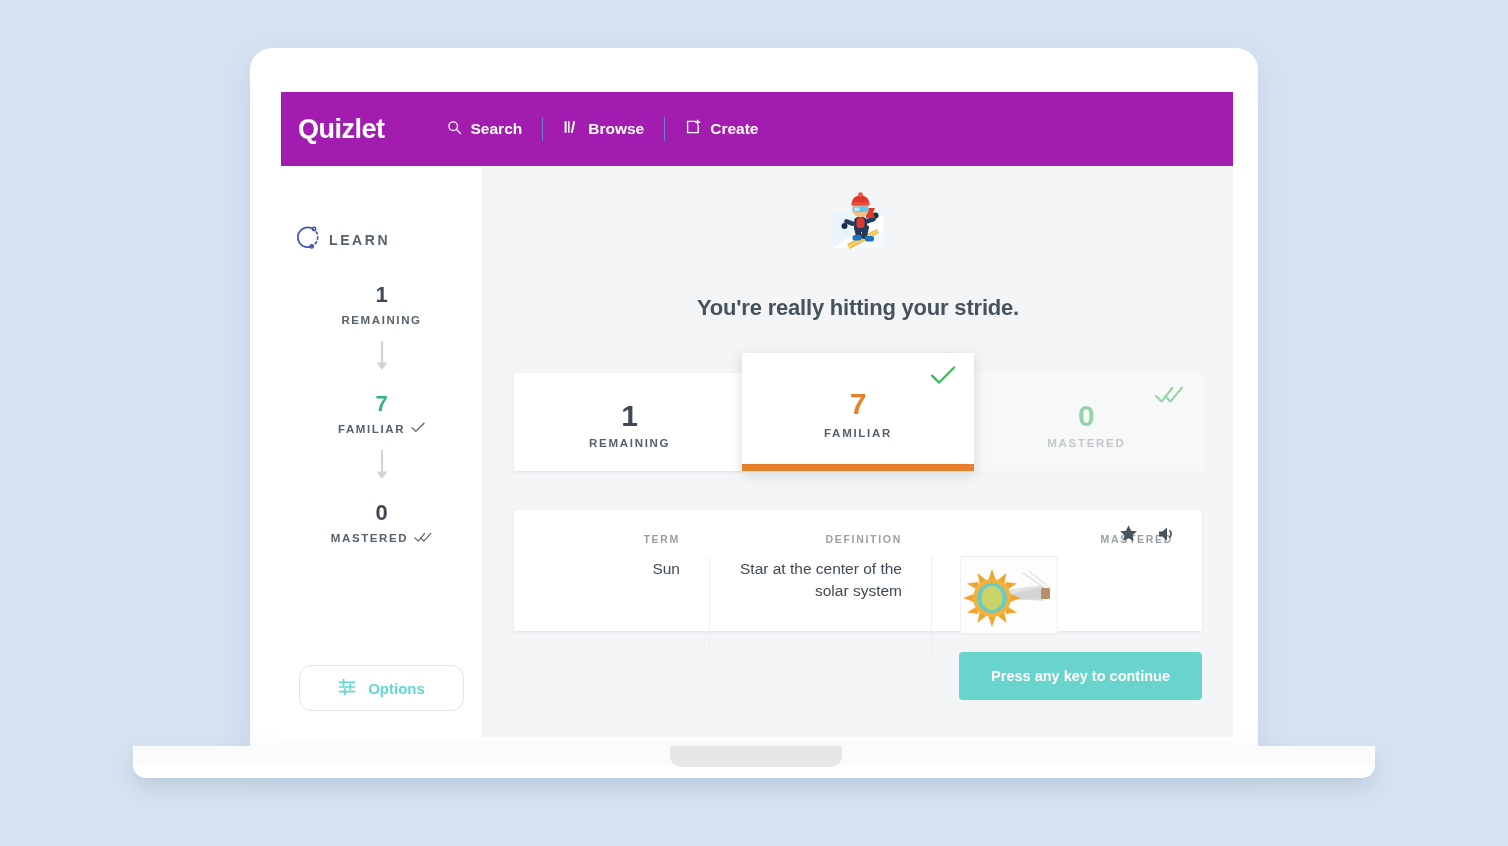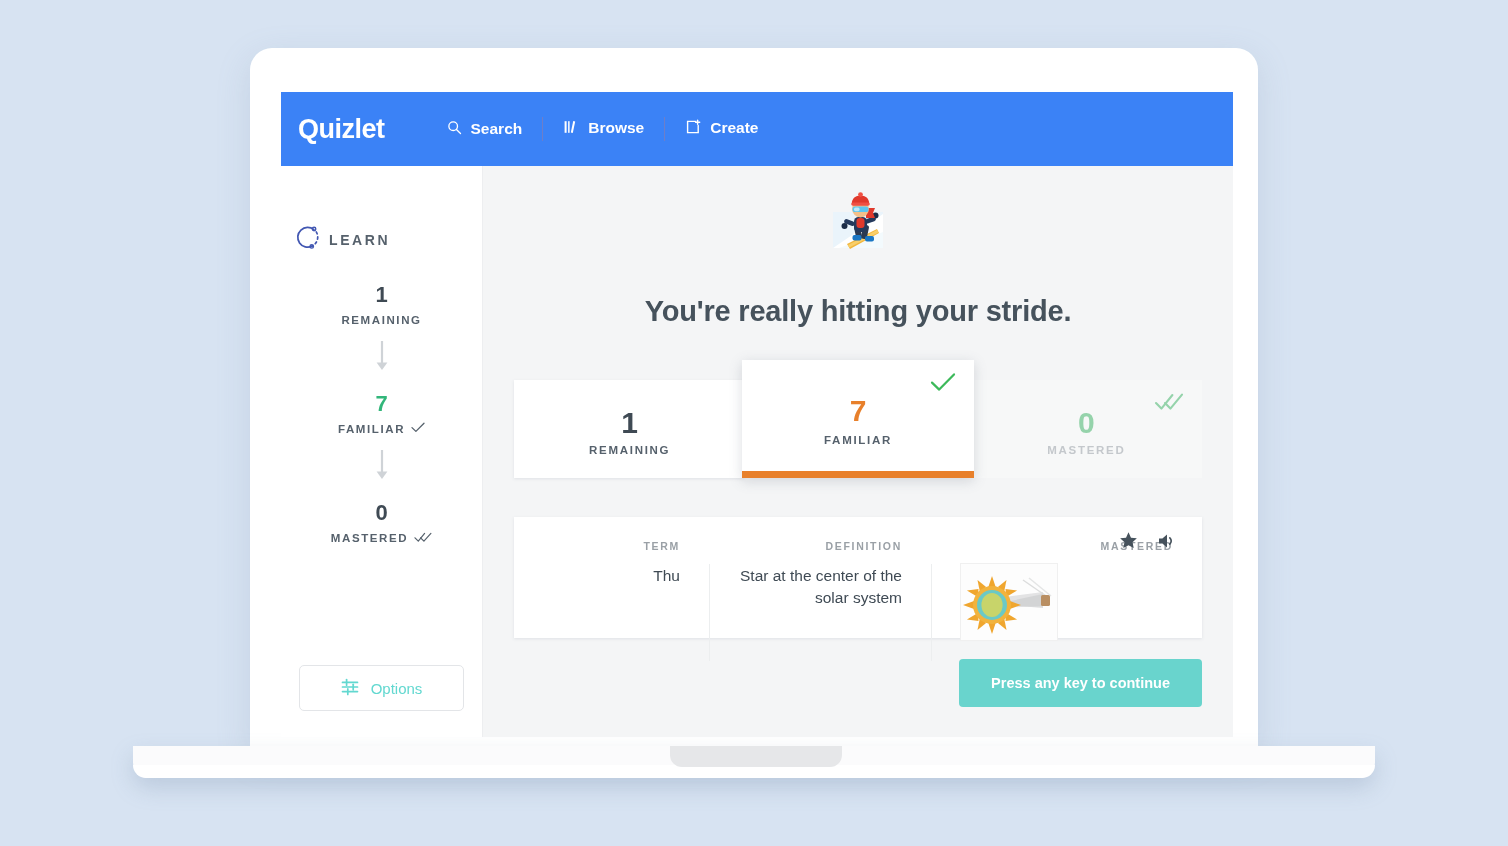--- a/index.html
+++ b/index.html
@@ -31,29 +31,29 @@
   }
 
   
   .screen{
     position:absolute;left:281px;top:92px;width:952px;height:645px;
     overflow:hidden;background:#f4f5f6;
   }
 
   
   .navbar{
-    height:74px;background:#3b82f6;display:flex;align-items:center;
+    height:74px;background:#a21caf;display:flex;align-items:center;
     padding-left:17px;box-sizing:border-box;
   }
   .brand{
     color:#fff;font-size:27px;font-weight:bold;letter-spacing:-.5px;
     margin-right:42px;
   }
   .navitem{
-    display:flex;gap:9px;color:#fff;
+    display:flex;align-items:center;gap:9px;color:#fff;
     font-size:15.5px;font-weight:bold;padding:0 20px;white-space:nowrap;
   }
   .navsep{width:1px;height:24px;background:#6d7ec9;}
 
   
   .body-split{display:flex;height:571px;}
 
   .sidebar{
     width:201px;background:#fff;flex:none;position:relative;
     border-right:1px solid #edeef0;display:flex;flex-direction:column;
@@ -77,29 +77,29 @@
   .stat-num{font-size:22px;font-weight:bold;line-height:1.25;}
   .stat-num.dark{color:#3f4a54;}
   .stat-num.green{color:#32b67a;}
   .stat-lbl{
     font-size:11.5px;font-weight:bold;color:#56616c;letter-spacing:1.6px;
     display:flex;align-items:center;justify-content:center;gap:6px;margin-top:5px;
   }
   .arrow-down{margin:13px auto;width:14px;}
   .options-wrap{margin-top:auto;padding:0 18px 26px;}
   .options-btn{
-    height:44px;border:1px solid #e3e5e8;border-radius:5px;background:#fff;
+    height:44px;border:1px solid #e3e5e8;border-radius:12px;background:#fff;
     display:flex;align-items:center;justify-content:center;gap:12px;
-    color:#62d8d0;font-size:15px;font-weight:normal;margin-top:24px;
+    color:#62d8d0;font-size:15px;font-weight:bold;margin-top:24px;
   }
 
   .content{flex:1;background:#f4f5f6;position:relative;padding:0 31px;box-sizing:border-box;}
   .emoji-wrap{text-align:center;padding-top:26px;}
   .headline{
-    text-align:center;font-size:29px;font-weight:bold;color:#46525c;
+    text-align:center;font-size:22px;font-weight:bold;color:#46525c;
     margin-top:33px;letter-spacing:-.2px;
   }
 
   .cards{display:flex;align-items:flex-end;margin-top:32px;}
   .card{
     flex:1;background:#fff;height:98px;position:relative;box-sizing:border-box;
     box-shadow:0 1px 3px rgba(90,100,120,.13);
   }
   .card.active{
     height:118px;margin:0 -3px;z-index:3;
@@ -348,21 +348,21 @@
                 </svg>
             </span>
             <div class="card-num num-lgreen">0</div>
             <div class="card-lbl muted">MASTERED</div>
           </div>
         </div>
 
         <div class="term-card">
           <div class="term-col col-term">
             <div class="col-head">TERM</div>
-            <div class="col-val">Thu</div>
+            <div class="col-val">Sun</div>
           </div>
           <div class="term-col col-def">
             <div class="col-head">DEFINITION</div>
             <div class="col-val">Star at the center of the solar system</div>
           </div>
           <div class="term-col col-loc">
             <div class="col-head">MASTERED</div>
             <div class="loc-img">
               <svg width="96" height="76" viewBox="0 0 96 76">
                 <rect width="96" height="76" fill="#fdfdfd"></rect>

